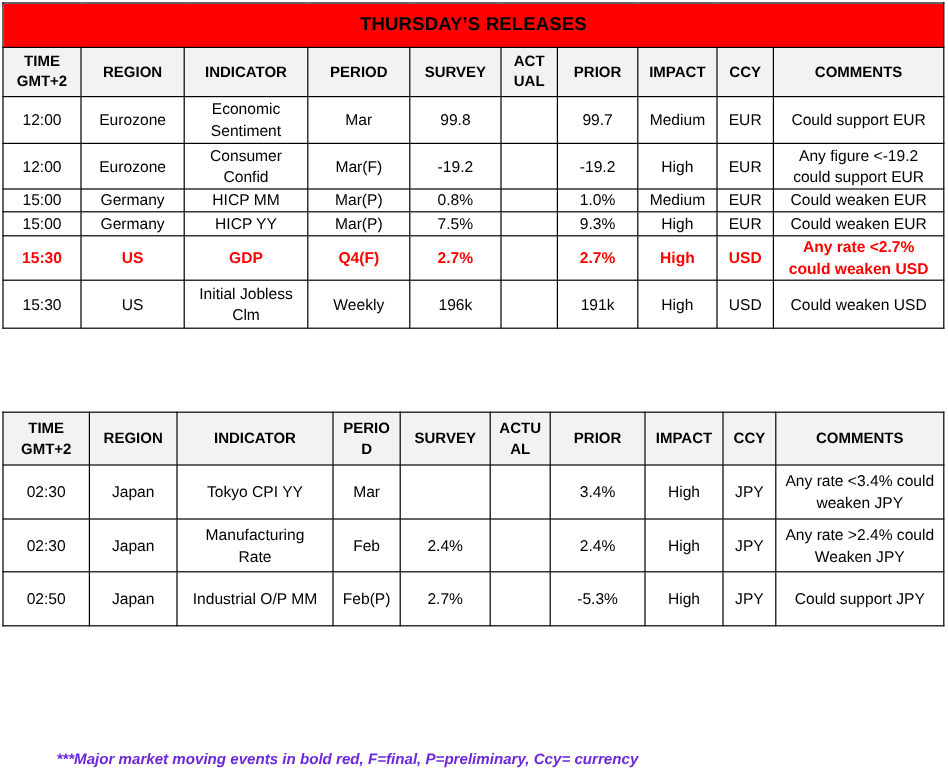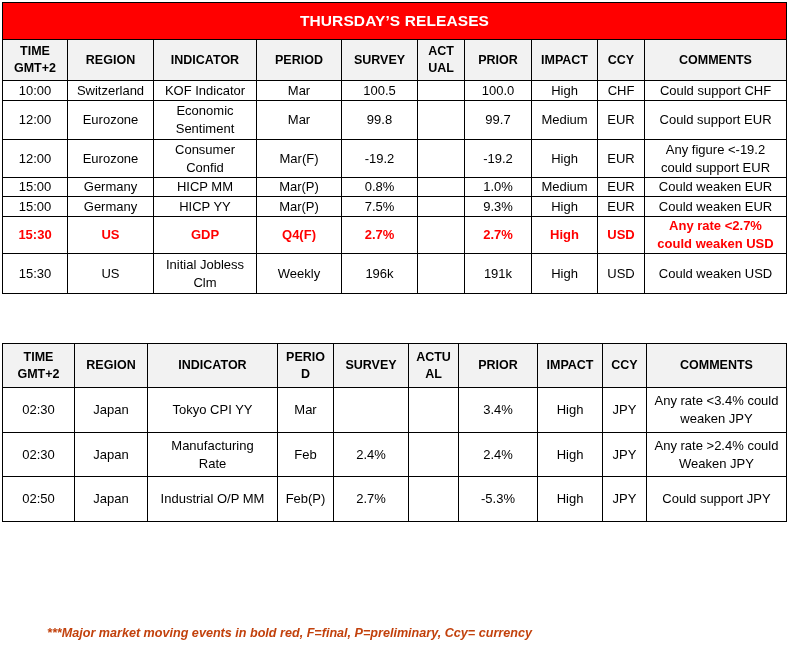--- a/index.html
+++ b/index.html
@@ -2,27 +2,27 @@
 <html><head>
   <meta charset="utf-8">
   <style>
     html, body { margin: 0; padding: 0; background: #ffffff; }
     body { width: 790px; height: 650px; position: relative; overflow: hidden;
            font-family: "Liberation Sans", sans-serif; color: #000; }
     table.rel { position: absolute; left: 2px; border-collapse: collapse; table-layout: fixed; }
     table.rel td { border: 1px solid #000; text-align: center; vertical-align: middle;
                    font-size: 13px; line-height: 18px; padding: 0 2px; white-space: pre-line;
                    overflow: hidden; }
-    table.rel td.title { background: #FF0000; color: #ffffff; font-weight: bold; font-size: 15.5px;
+    table.rel td.title { background: #FF0000; color: #000000; font-weight: bold; font-size: 15.5px;
                          letter-spacing: 0.1px; }
     table.rel tr.head td { background: #F2F2F2; font-weight: bold; font-size: 12.5px; line-height: 17px; }
     table.rel tr.major td { color: #FF0000; font-weight: bold; }
     #thu { top: 2px; width: 784px; }
     #fri { top: 343px; width: 784px; }
-    .footer { position: absolute; left: 47px; top: 626px; color: #c2410c; font-weight: bold;
+    .footer { position: absolute; left: 47px; top: 626px; color: #6d28d9; font-weight: bold;
               font-style: italic; font-size: 12.6px; white-space: nowrap; }
   </style>
 </head>
 <body>
 
 <table class="rel" id="thu">
   <colgroup>
     <col style="width:65px">
       <col style="width:86px">
       <col style="width:103px">
@@ -46,32 +46,20 @@
     <td>PERIOD</td>
     <td>SURVEY</td>
     <td>ACT
 UAL</td>
     <td>PRIOR</td>
     <td>IMPACT</td>
     <td>CCY</td>
     <td>COMMENTS</td>
   </tr>
 
-  <tr style="height:20px">
-    <td>10:00</td>
-    <td>Switzerland</td>
-    <td>KOF Indicator</td>
-    <td>Mar</td>
-    <td>100.5</td>
-    <td></td>
-    <td>100.0</td>
-    <td>High</td>
-    <td>CHF</td>
-    <td>Could support CHF</td>
-  </tr>
 
   <tr style="height:39px">
     <td>12:00</td>
     <td>Eurozone</td>
     <td>Economic
 Sentiment</td>
     <td>Mar</td>
     <td>99.8</td>
     <td></td>
     <td>99.7</td>

